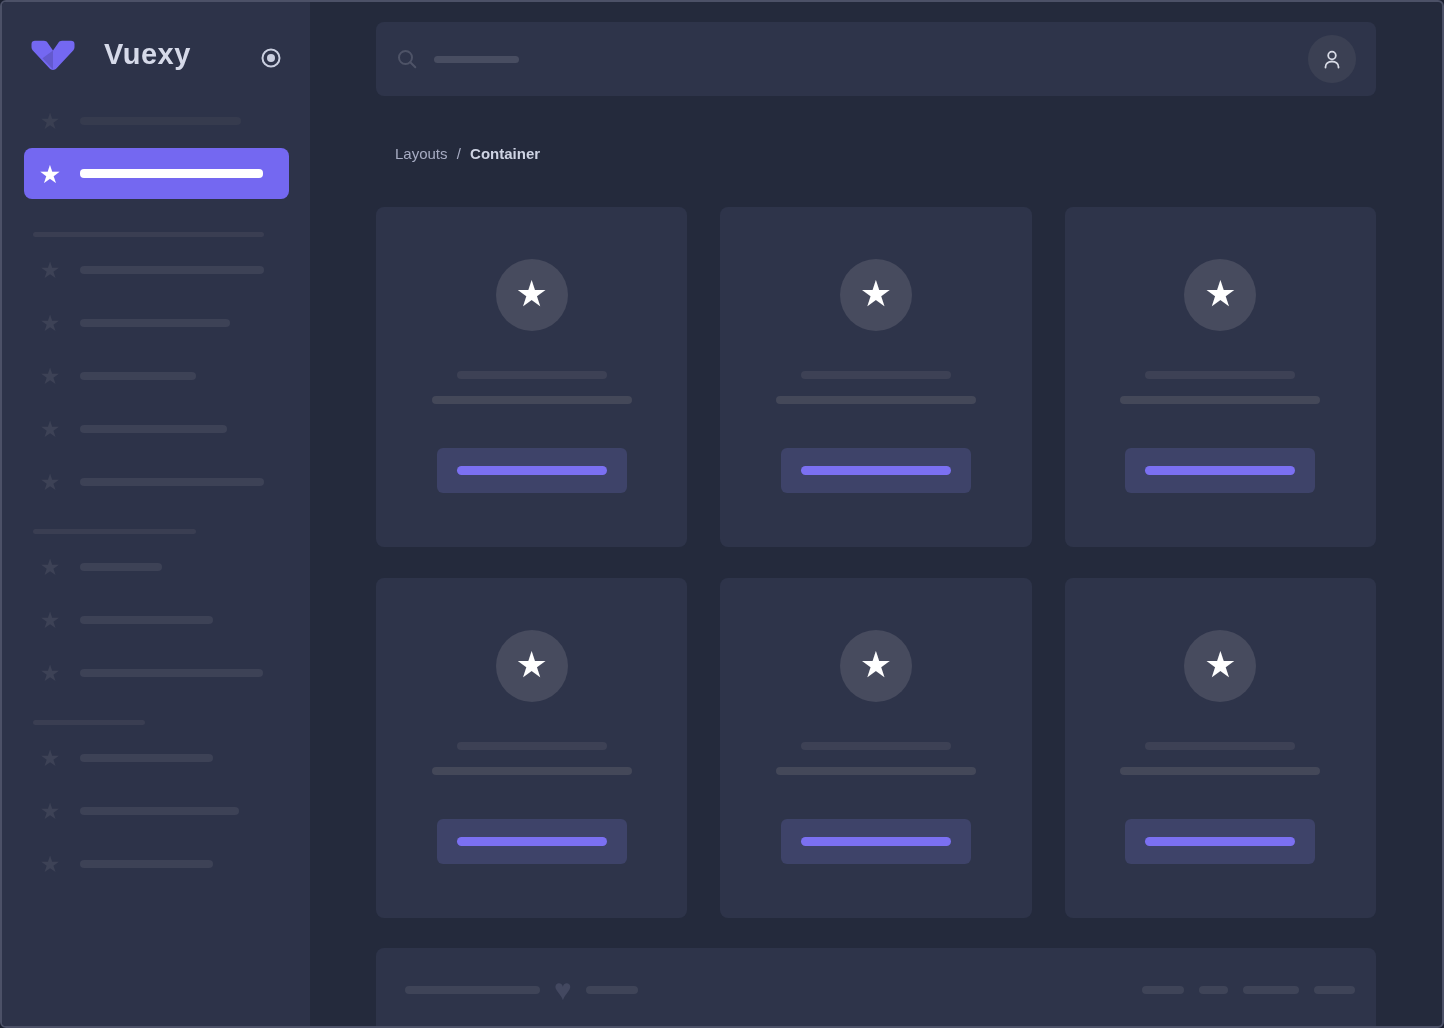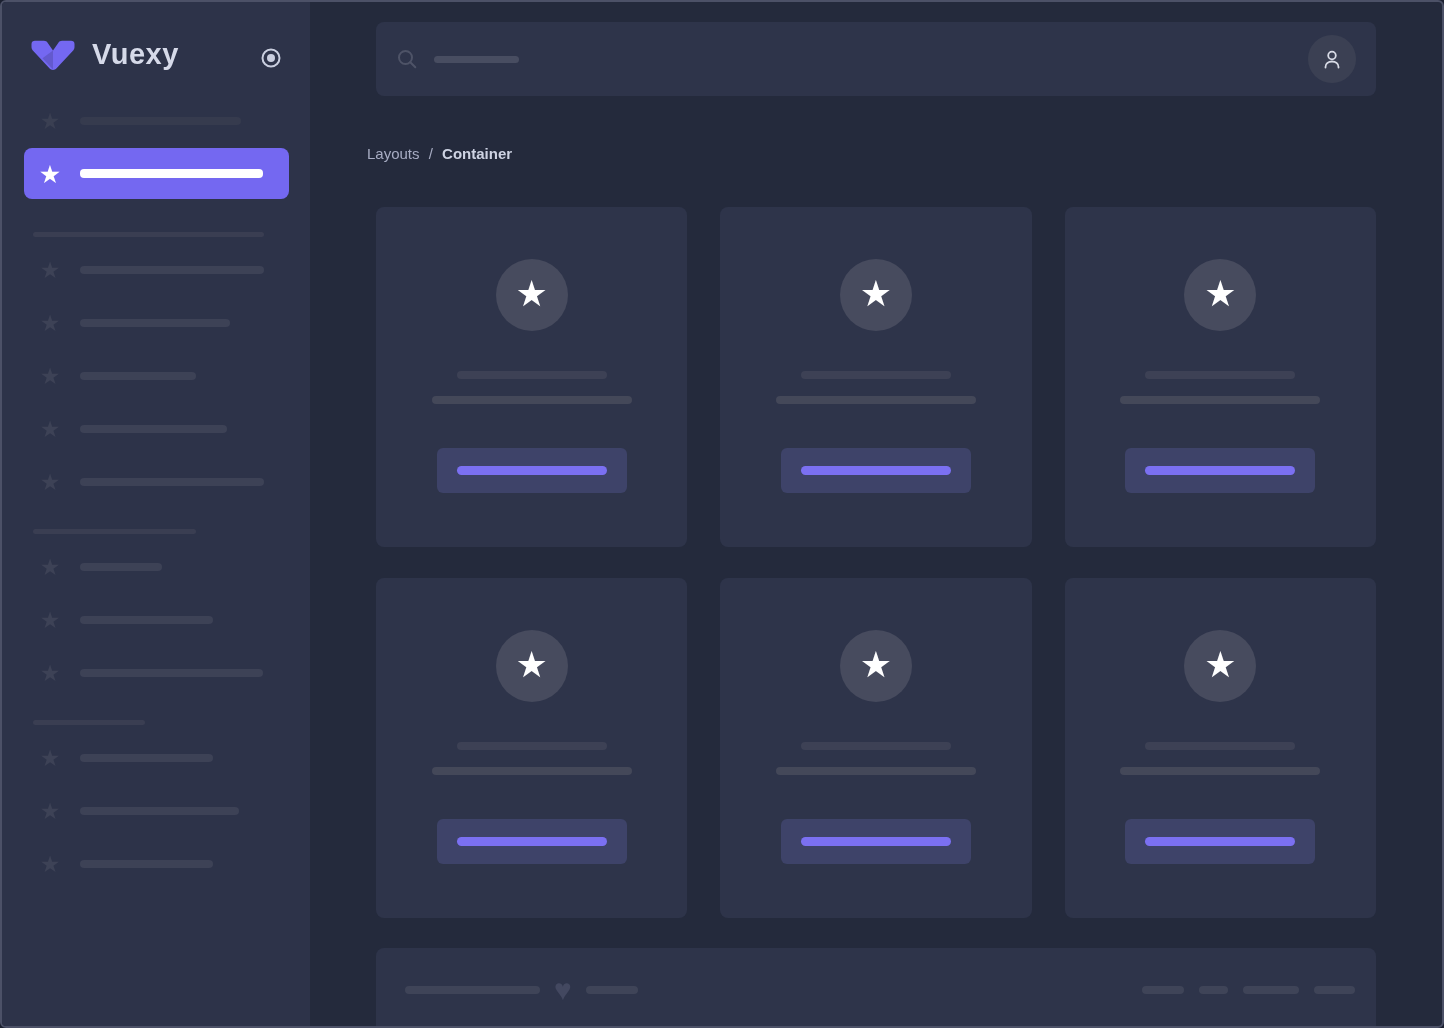--- a/index.html
+++ b/index.html
@@ -5,21 +5,21 @@
   * { margin:0; padding:0; box-sizing:border-box; }
   html,body { background:#1b2030; }
   .page{
     position:relative; width:1444px; height:1028px;
     background:#242a3c; border:2px solid #4c5167; border-radius:6px;
     overflow:hidden; font-family:"Liberation Sans", sans-serif;
   }
   
   .sidebar{ position:absolute; left:0; top:0; width:308px; height:100%; background:#2d3349; }
   .brand{ position:absolute; left:27px; top:36px; display:flex; align-items:center; }
-  .brand-name{ font-size:29px; font-weight:bold; color:#d6dae9; letter-spacing:.5px; margin-left:15px; }
+  .brand-name{ font-size:29px; font-weight:bold; color:#d6dae9; letter-spacing:.5px; margin-left:27px; }
   .pin{ position:absolute; right:28px; top:45px; width:22px; height:22px; cursor:pointer; }
   .nav{ position:absolute; top:105px; left:0; right:0; }
   .row-item{ display:flex; align-items:center; height:28px; margin:0 21px 25px 22px; border-radius:8px; cursor:pointer; }
   .row-item .star{ width:26px; margin-left:13px; font-size:23px; line-height:26px; color:#3d4256; text-align:center; }
   .row-item .bar{ height:8px; border-radius:4px; background:#3d4256; margin-left:17px; }
   .row-item.dim{ margin-bottom:13px; }
   .row-item.dim .star{ color:#3a3f52; }
   .row-item.dim .bar{ background:#363b4e; }
   .row-item.active{ height:51px; margin-bottom:16px; background:#7468f1; }
   .row-item.active .star{ color:#ffffff; font-size:25px; }
@@ -28,21 +28,21 @@
   
   .topbar{
     position:absolute; top:20px; left:374px; width:1000px; height:74px;
     background:#2e344a; border-radius:8px; display:flex; align-items:center; padding:0 20px;
   }
   .search-zone{ display:flex; align-items:center; flex:1; height:100%; cursor:text; }
   .search-bar{ height:7px; border-radius:3.5px; background:#484d61; margin-left:16px; }
   .avatar{ margin-left:auto; width:48px; height:48px; border-radius:50%; background:#3b4053;
            display:flex; align-items:center; justify-content:center; cursor:pointer; }
   
-  .breadcrumb{ position:absolute; top:143px; left:365px; font-size:15px; color:#a7acc3; }
+  .breadcrumb{ position:absolute; top:143px; left:393px; font-size:15px; color:#a7acc3; }
   .breadcrumb .sep{ margin:0 5px; }
   .breadcrumb .current{ font-weight:bold; color:#ced3e3; }
   
   .grid{ position:absolute; top:205px; left:374px; width:1000px;
          display:grid; grid-template-columns:repeat(3,1fr); gap:31px 33px; }
   .card{ height:340px; background:#2e344a; border-radius:8px; position:relative; }
   .card .circle{ position:absolute; top:52px; left:50%; transform:translateX(-50%);
                  width:72px; height:72px; border-radius:50%; background:#474b5e;
                  display:flex; align-items:center; justify-content:center; }
   .card .circle .star{ color:#ffffff; font-size:36px; line-height:1; padding-bottom:3px; }

